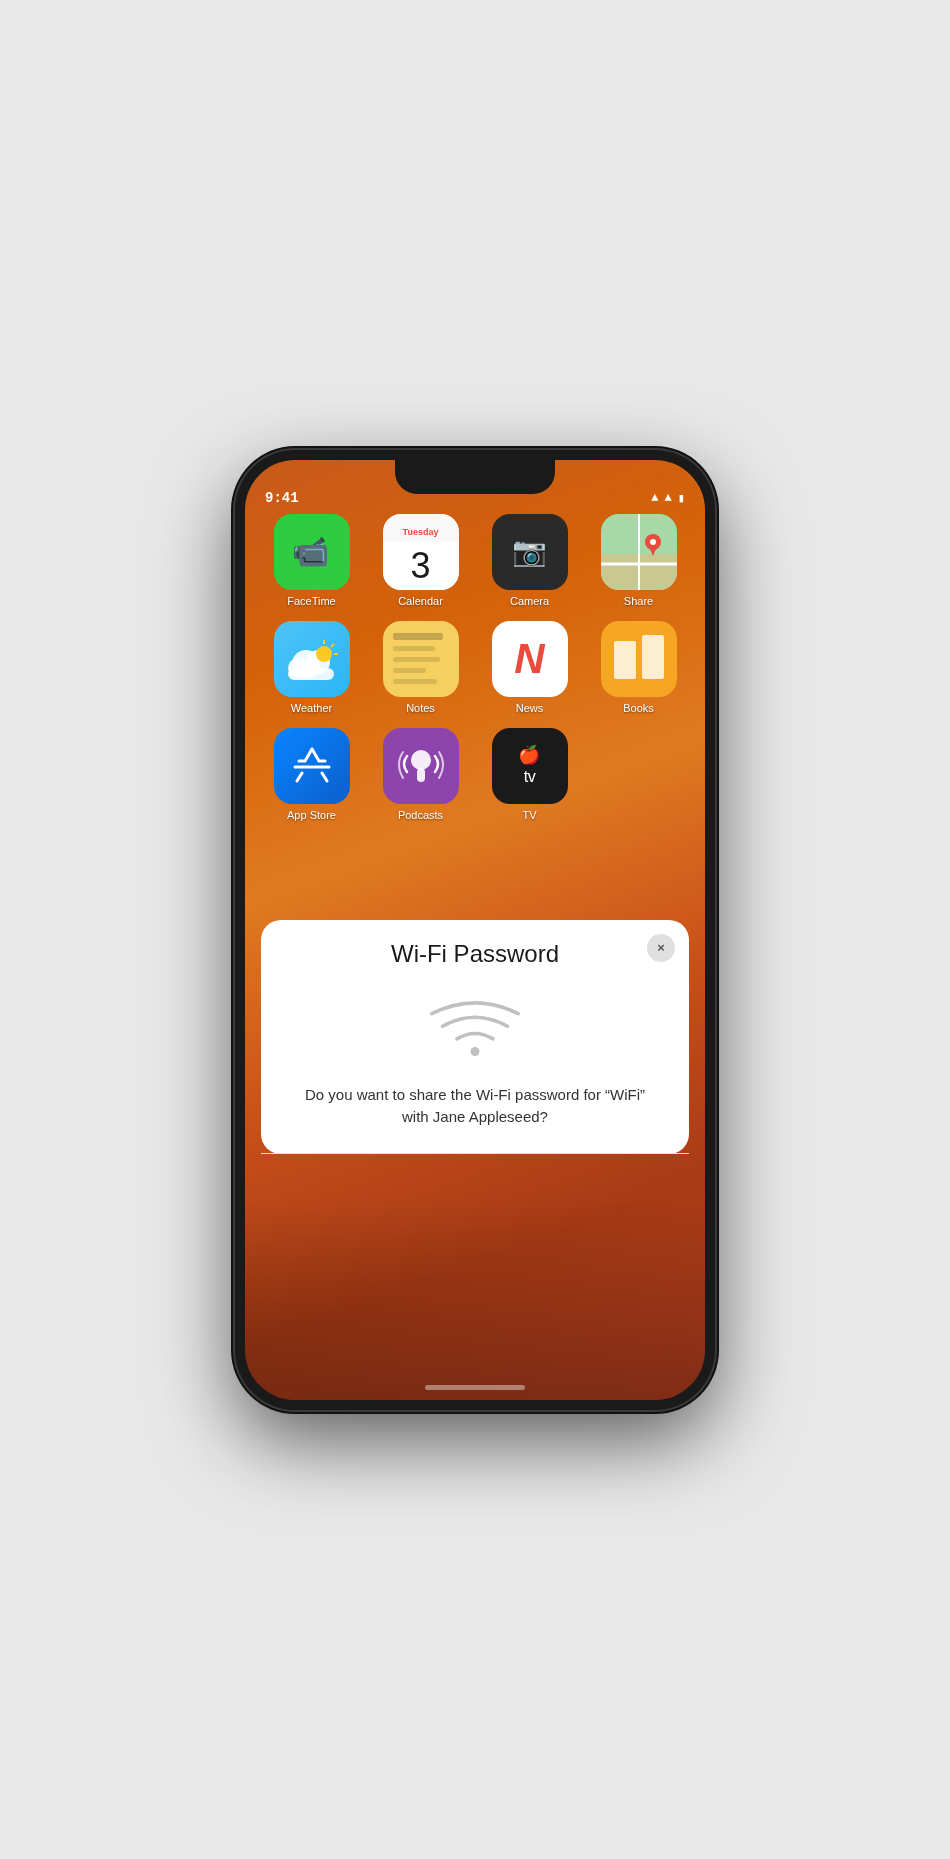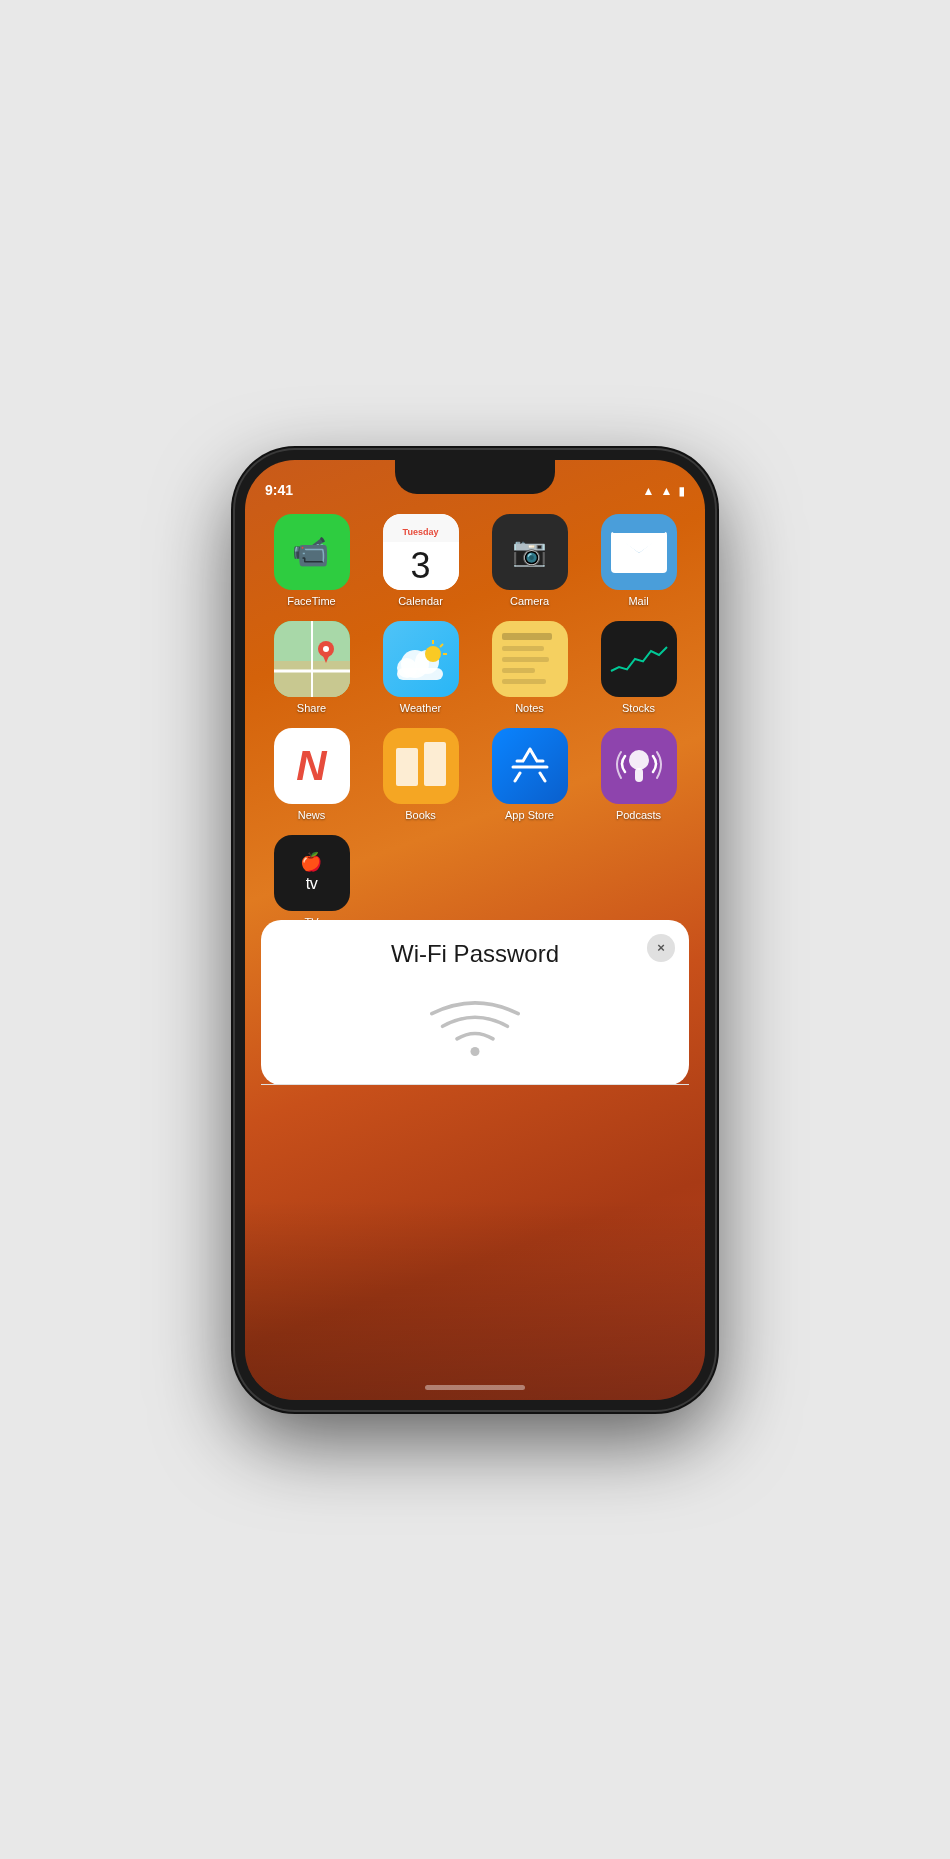--- a/index.html
+++ b/index.html
@@ -77,29 +77,30 @@
       width: 160px;
       height: 34px;
       background: #1a1a1a;
       border-radius: 0 0 22px 22px;
       z-index: 100;
     }
 
     
     .status-bar {
       position: absolute;
-      top: 0;
+      top: 8px;
       left: 0;
       right: 0;
       height: 44px;
       display: flex;
       justify-content: space-between;
       align-items: flex-end;
       padding: 0 20px 6px;
       z-index: 99;
+      font-family: Liberation Mono, monospace;
     }
     .status-time {
       color: white;
       font-size: 14px;
       font-weight: 600;
     }
     .status-icons {
       display: flex;
       gap: 6px;
       align-items: center;
@@ -527,28 +528,20 @@
         </div>
 
 
         <div class="app-item">
           <div class="app-icon icon-camera">
             <span style="color:#aaa;font-size:28px;">📷</span>
           </div>
           <span class="app-label">Camera</span>
         </div>
 
-        <div class="app-item">
-          <div class="app-icon icon-mail">
-            <div class="mail-env">
-              <div class="mail-flap"></div>
-            </div>
-          </div>
-          <span class="app-label">Mail</span>
-        </div>
 
 
         <div class="app-item">
           <div class="app-icon icon-maps" style="overflow:hidden;">
             <svg width="76" height="76" viewBox="0 0 76 76">
               <rect width="76" height="76" rx="18" fill="none"></rect>
 
               <rect width="76" height="76" fill="#a8d8a8"></rect>
               <rect x="0" y="40" width="76" height="36" fill="#c8c890"></rect>
 
@@ -588,28 +581,20 @@
               <div class="notes-line" style="height:7px;background:rgba(0,0,0,0.2);border-radius:2px;"></div>
               <div class="notes-line" style="width:75%;height:5px;background:rgba(0,0,0,0.12);border-radius:2px;"></div>
               <div class="notes-line" style="width:85%;height:5px;background:rgba(0,0,0,0.12);border-radius:2px;"></div>
               <div class="notes-line" style="width:60%;height:5px;background:rgba(0,0,0,0.12);border-radius:2px;"></div>
               <div class="notes-line" style="width:80%;height:5px;background:rgba(0,0,0,0.12);border-radius:2px;"></div>
             </div>
           </div>
           <span class="app-label">Notes</span>
         </div>
 
-        <div class="app-item">
-          <div class="app-icon icon-stocks">
-            <svg class="stocks-chart" width="70" height="50" viewBox="0 0 70 50">
-              <polyline points="0,40 10,35 20,38 30,25 40,28 50,15 60,20 70,10" fill="none" stroke="#00c896" stroke-width="2.5"></polyline>
-            </svg>
-          </div>
-          <span class="app-label">Stocks</span>
-        </div>
 
         <div class="app-item">
           <div class="app-icon icon-news">
             <span class="news-n">N</span>
           </div>
           <span class="app-label">News</span>
         </div>
 
         <div class="app-item">
           <div class="app-icon icon-books">
@@ -667,20 +652,22 @@
             <svg class="wifi-svg" viewBox="0 0 100 70">
 
               <path d="M50 60 L50 60" stroke="#c0c0c0" stroke-width="6" stroke-linecap="round" fill="none"></path>
               <circle cx="50" cy="60" r="5" fill="#c0c0c0"></circle>
               <path d="M30 46 Q50 34 70 46" stroke="#c0c0c0" stroke-width="4" stroke-linecap="round" fill="none"></path>
               <path d="M14 32 Q50 12 86 32" stroke="#c0c0c0" stroke-width="4" stroke-linecap="round" fill="none"></path>
               <path d="M2 18 Q50 -6 98 18" stroke="#c0c0c0" stroke-width="4" stroke-linecap="round" fill="none"></path>
             </svg>
           </div>
 
+          <p class="modal-message">Do you want to share the Wi-Fi password
+for “WiFi” with Jane Appleseed?</p>
 
           <div class="modal-divider"></div>
         </div>
       </div>
 
       <div class="home-indicator"></div>
 
     </div>
   </div>
 </div>

